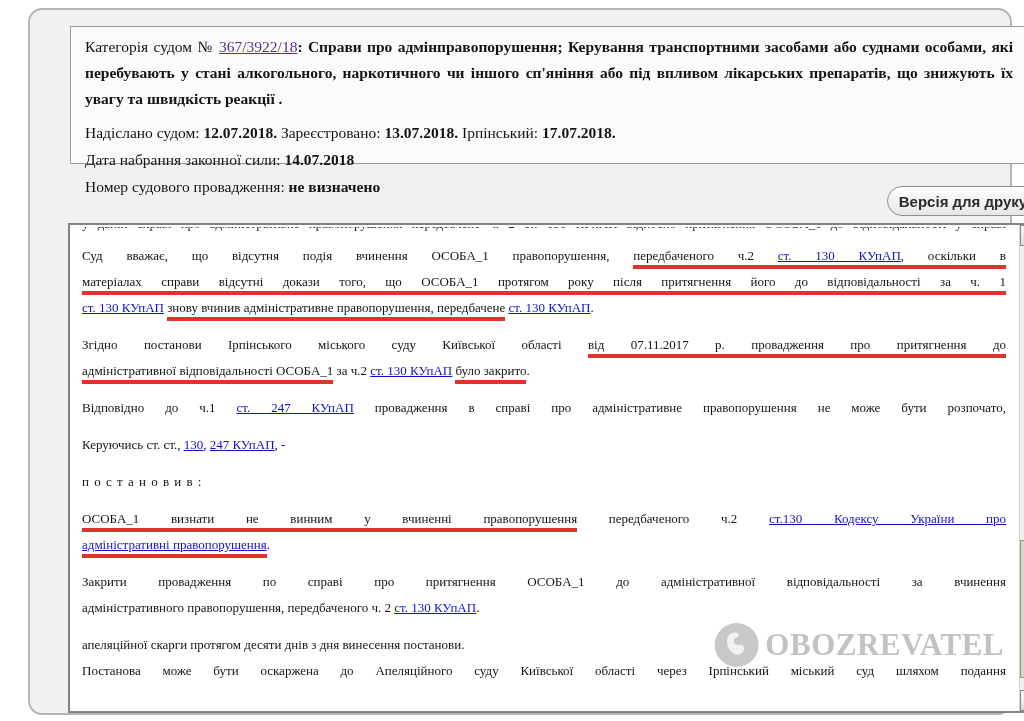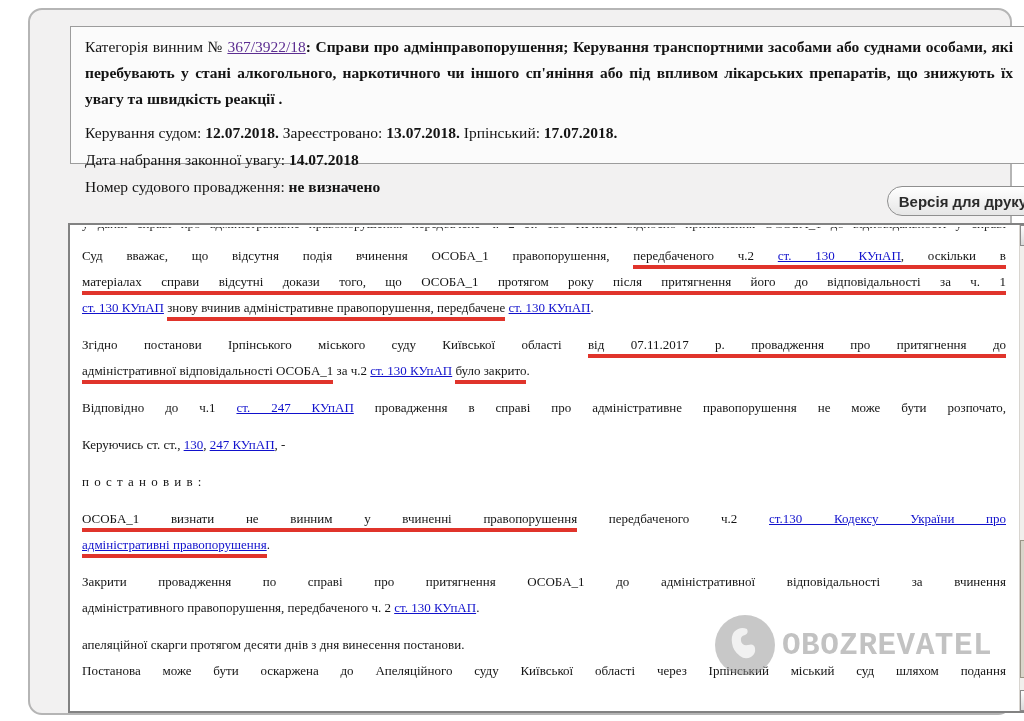--- a/index.html
+++ b/index.html
@@ -49,45 +49,45 @@
   .scroll-btn{position:absolute;left:0;width:17px;height:21px;background:linear-gradient(#fdfdfd,#d9d9d9);
               border:1px solid #8a8a8a;display:flex;align-items:center;justify-content:center;
               font-size:8px;color:#1c1c1c;cursor:pointer;font-family:"DejaVu Sans",sans-serif;}
   .scroll-btn.up{top:0;}
   .scroll-btn.down{bottom:0;}
   .scroll-thumb{position:absolute;left:0;top:315px;width:17px;height:138px;background:#d9d5ca;
                 border:1px solid #9a9587;cursor:pointer;}
   
   .watermark{position:absolute;left:714px;top:610px;width:290px;height:70px;pointer-events:none;
              display:flex;align-items:center;z-index:5;}
-  .wm-text{font-family:Liberation Mono, monospace;font-weight:bold;font-size:31px;
+  .wm-text{font-family:Liberation Serif, serif;font-weight:bold;font-size:31px;
            letter-spacing:0.5px;color:rgba(110,110,110,0.42);margin-left:6px;}
 </style>
 </head>
 <body>
 
 <div class="stage">
   <div class="panel">
 
     <div class="infobox">
       <div class="row cat">
-        <span>Категорія винним №</span>
+        <span>Категорія судом №</span>
         <a href="#" class="case-link">367/3922/18</a><span class="b">:</span>
         <span class="b">Справи про адмінправопорушення; Керування транспортними засобами або суднами особами, які перебувають у стані алкогольного, наркотичного чи іншого сп'яніння або під впливом лікарських препаратів, що знижують їх увагу та швидкість реакції .</span>
       </div>
       <div class="row">
-        <span>Керування судом:</span>
+        <span>Надіслано судом:</span>
         <span class="b">12.07.2018.</span>
         <span>Зареєстровано:</span>
         <span class="b">13.07.2018.</span>
         <span>Ірпінський:</span>
         <span class="b">17.07.2018.</span>
       </div>
       <div class="row">
-        <span>Дата набрання законної увагу:</span>
+        <span>Дата набрання законної сили:</span>
         <span class="b">14.07.2018</span>
       </div>
       <div class="row">
         <span>Номер судового провадження:</span>
         <span class="b">не визначено</span>
       </div>
     </div>
 
     <div class="print-btn">Версія для друку</div>
 

